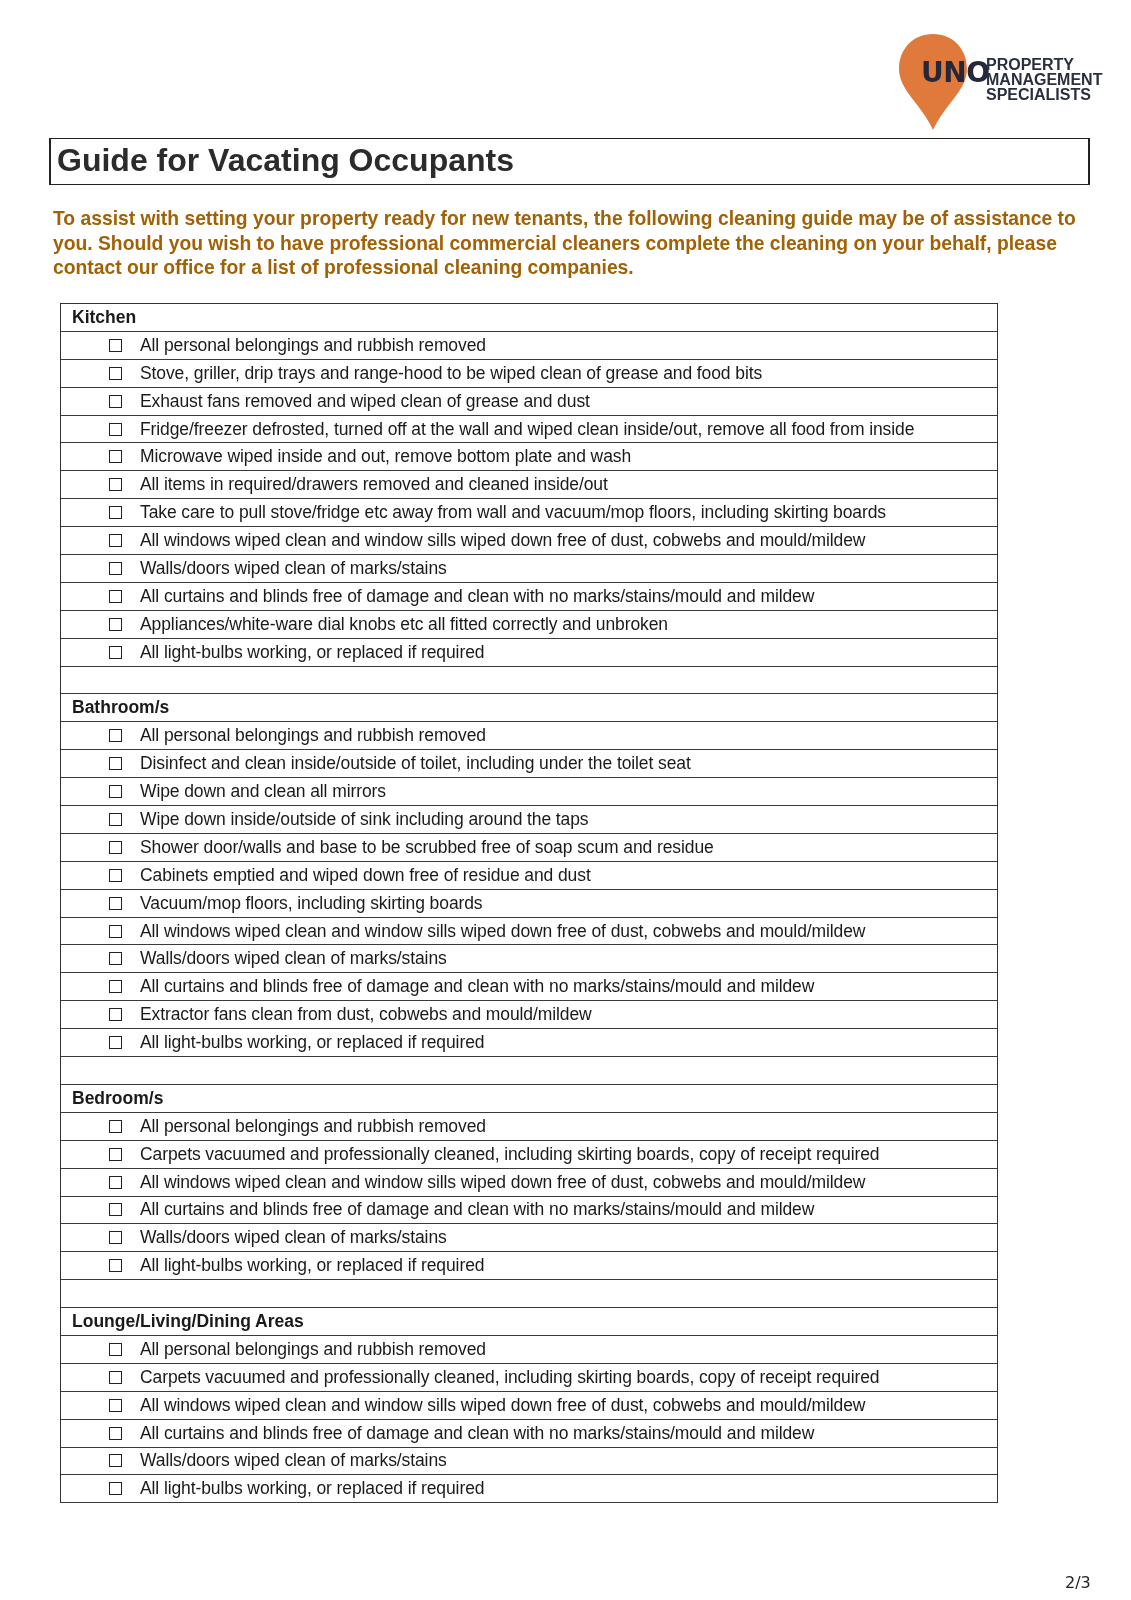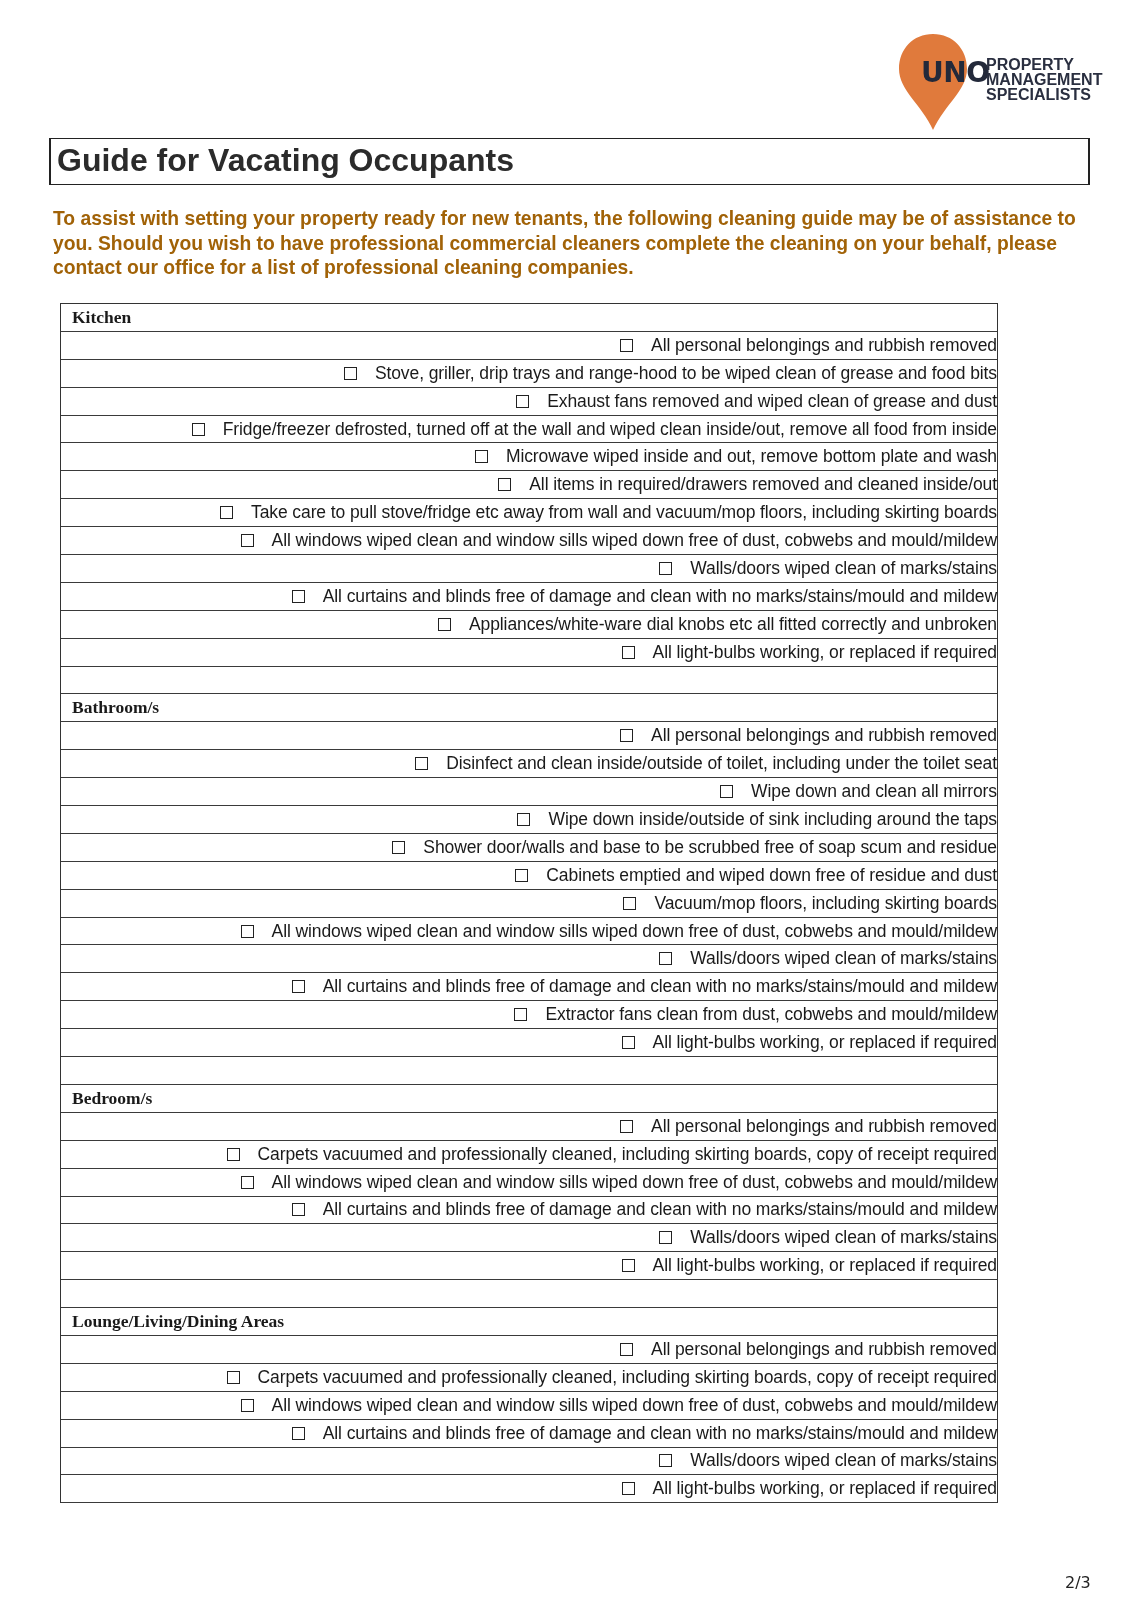--- a/index.html
+++ b/index.html
@@ -7,22 +7,22 @@
   .logo { position:absolute; left:896px; top:32px; width:200px; height:100px; }
   .pin { position:absolute; left:0; top:0; width:74px; height:100px; }
   .pin svg { width:74px; height:100px; display:block; }
   .pin-text { position:absolute; left:6px; top:24px; width:62px; text-align:center; font-weight:bold; font-size:28px; color:#23293a; letter-spacing:-0.5px; font-family:"DejaVu Sans", sans-serif;margin-left:19px; }
   .logo-words { position:absolute; left:90px; top:25px; font-weight:bold; font-size:16px; line-height:15px; color:#2a2f40; }
   .title-box { position:absolute; left:49px; top:138px; width:1041px; height:47px; border:1.5px solid #222; border-left:2px solid #222; border-right:2px solid #222; box-sizing:border-box; }
   .title { position:absolute; left:6px; top:3px; font-size:32px; font-weight:bold; color:#2b2b2b; }
   .intro { position:absolute; left:53px; top:207px; width:1060px; font-size:19.3px; font-weight:bold; line-height:24.5px; color:#a16207; }
   .checklist { position:absolute; left:60px; top:303px; width:936px; border-left:1.5px solid #333; border-right:1.5px solid #333; border-top:1.5px solid #333; }
   .row { height:27.9px; border-bottom:1.5px solid #3a3a3a; box-sizing:border-box; display:flex; align-items:center; }
-  .row.head { font-weight:bold; font-size:17.5px; padding-left:11px;font-family:Liberation Serif, serif; }
-  .row.item { font-size:17.5px; padding-left:48px;justify-content:flex-end; }
+  .row.head { font-weight:bold; font-size:17.5px; padding-left:11px; }
+  .row.item { font-size:17.5px; padding-left:48px; }
   .row.blank { }
   .cb { display:inline-block; width:11px; height:11px; border:1.4px solid #222; margin-right:18px; flex:none; }
   .row-text { white-space:nowrap; letter-spacing:-0.1px; }
   .pagenum { position:absolute; left:1065px; top:1573px; font-size:16px; color:#222; font-family:"DejaVu Sans", sans-serif; }
 </style>
 </head>
 <body>
 
 <div class="logo">
   <div class="pin">

